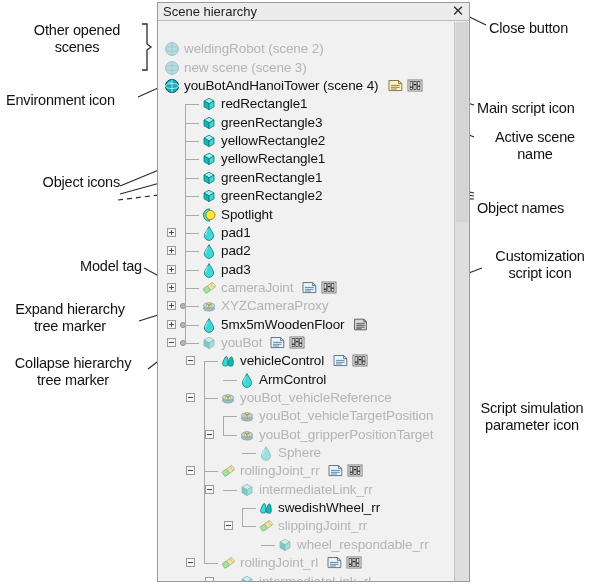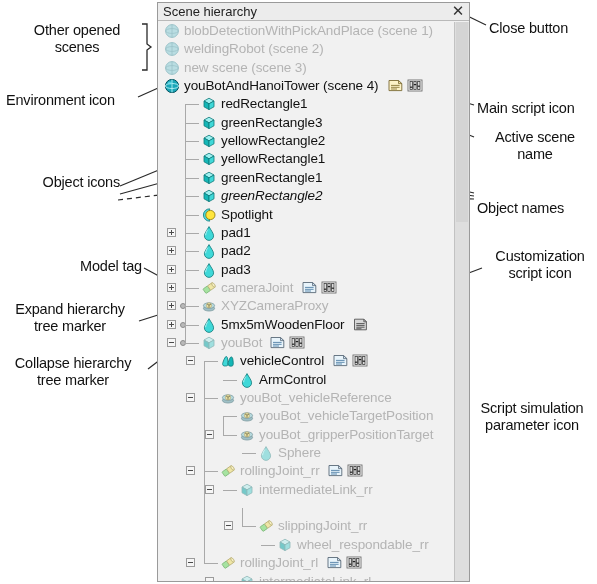--- a/index.html
+++ b/index.html
@@ -171,28 +171,20 @@
 parameter icon</div>
 
   <div id="panel">
 
     <div id="titlebar">
       <div id="title">Scene hierarchy</div>
       <div id="closebtn">✕</div>
     </div>
 
     <div id="treearea">
-        <div class="row" style="position: absolute; left: 0px; top: 0px; width: 297px; height: 18px;">
-          <span class="ico" style="left: 6px;"><svg width="16" height="16" viewBox="0 0 16 16" xmlns="http://www.w3.org/2000/svg">
-              <circle cx="8" cy="8" r="6.4" fill="#b9dde2" stroke="#9cc3c9"></circle>
-              <ellipse cx="8" cy="8" rx="6.4" ry="2.4" fill="none" stroke="#9cc3c9" stroke-width="0.8"></ellipse>
-              <line x1="8" y1="1.6" x2="8" y2="14.4" stroke="#9cc3c9" stroke-width="0.8"></line>
-            </svg></span>
-          <span class="lbl" style="left: 26px;">blobDetectionWithPickAndPlace (scene 1)</span>
-        </div>
         <div class="row" style="position: absolute; left: 0px; top: 18.35px; width: 297px; height: 18px;">
           <span class="ico" style="left: 6px;"><svg width="16" height="16" viewBox="0 0 16 16" xmlns="http://www.w3.org/2000/svg">
               <circle cx="8" cy="8" r="6.4" fill="#b9dde2" stroke="#9cc3c9"></circle>
               <ellipse cx="8" cy="8" rx="6.4" ry="2.4" fill="none" stroke="#9cc3c9" stroke-width="0.8"></ellipse>
               <line x1="8" y1="1.6" x2="8" y2="14.4" stroke="#9cc3c9" stroke-width="0.8"></line>
             </svg></span>
           <span class="lbl" style="left: 26px;">weldingRobot (scene 2)</span>
         </div>
         <div class="row" style="position: absolute; left: 0px; top: 36.7px; width: 297px; height: 18px;">
           <span class="ico" style="left: 6px;"><svg width="16" height="16" viewBox="0 0 16 16" xmlns="http://www.w3.org/2000/svg">
@@ -272,21 +264,21 @@
             </svg></span>
           <span class="lbl" style="left: 63px;">greenRectangle1</span>
         </div>
         <div class="row active" style="position: absolute; left: 0px; top: 165.15px; width: 297px; height: 18px;">
           <div class="hline" style="left: 27px; width: 14px;"></div>
           <span class="ico" style="left: 43px;"><svg width="16" height="16" viewBox="0 0 16 16" xmlns="http://www.w3.org/2000/svg">
               <polygon points="3,5 8,2.2 13,5 8,7.8" fill="#9df0f0" stroke="#0e7878" stroke-width="0.8"></polygon>
               <polygon points="3,5 8,7.8 8,13.6 3,10.8" fill="#14b6b6" stroke="#0e7878" stroke-width="0.8"></polygon>
               <polygon points="13,5 8,7.8 8,13.6 13,10.8" fill="#3fd8d8" stroke="#0e7878" stroke-width="0.8"></polygon>
             </svg></span>
-          <span class="lbl" style="left: 63px; font-style: italic;">greenRectangle2</span>
+          <span class="lbl" style="left: 63px;">greenRectangle2</span>
         </div>
         <div class="row active" style="position: absolute; left: 0px; top: 183.5px; width: 297px; height: 18px;">
           <div class="hline" style="left: 27px; width: 14px;"></div>
           <span class="ico" style="left: 43px;"><svg width="16" height="16" viewBox="0 0 16 16" xmlns="http://www.w3.org/2000/svg">
               <path d="M8.6 1.8 A6.2 6.2 0 0 0 8.6 14.2 Z" fill="#4fd6d6" stroke="#117f7f" stroke-width="0.8"></path>
               <circle cx="9.4" cy="8" r="4.6" fill="#ffe53c" stroke="#8a7500" stroke-width="0.8"></circle>
             </svg></span>
           <span class="lbl" style="left: 63px;">Spotlight</span>
         </div>
         <div class="row active" style="position: absolute; left: 0px; top: 201.85px; width: 297px; height: 18px;">
@@ -504,20 +496,28 @@
         </div>
         <div class="row" style="position: absolute; left: 0px; top: 458.75px; width: 297px; height: 18px;">
           <div class="exp" style="left: 47px;"></div>
           <div class="hline" style="left: 65px; width: 14px;"></div>
           <span class="ico" style="left: 81px;"><svg width="16" height="16" viewBox="0 0 16 16" xmlns="http://www.w3.org/2000/svg">
               <polygon points="3,5 8,2.2 13,5 8,7.8" fill="#cfeeee" stroke="#8fb9b9" stroke-width="0.8"></polygon>
               <polygon points="3,5 8,7.8 8,13.6 3,10.8" fill="#74c9c9" stroke="#8fb9b9" stroke-width="0.8"></polygon>
               <polygon points="13,5 8,7.8 8,13.6 13,10.8" fill="#9fdfdf" stroke="#8fb9b9" stroke-width="0.8"></polygon>
             </svg></span>
           <span class="lbl" style="left: 101px;">intermediateLink_rr</span>
+        </div>
+        <div class="row active" style="position: absolute; left: 0px; top: 477.1px; width: 297px; height: 18px;">
+          <div class="hline" style="left: 84px; width: 14px;"></div>
+          <span class="ico" style="left: 100px;"><svg width="16" height="16" viewBox="0 0 16 16" xmlns="http://www.w3.org/2000/svg">
+              <path d="M4.4 13 C2.6 13 2.2 10.8 3 9.2 C3.6 7.8 4.2 5.4 5.4 4 C6.2 3 7.2 3.6 7.4 5 C7.8 7.4 8.4 11.2 7.6 12.4 C7.2 13 6 13 4.4 13 Z" fill="#3fd8d8" stroke="#0e7878" stroke-width="0.8"></path>
+              <path d="M10.4 13.2 C8.6 13.2 7.6 11.4 8.2 9.4 C8.8 7.4 9.6 5.2 10.6 4.2 C11.6 3.4 12.6 4.4 12.8 6 C13.2 8.6 13.6 11.6 12.8 12.6 C12.4 13.2 11.6 13.2 10.4 13.2 Z" fill="#14b6b6" stroke="#0e7878" stroke-width="0.8"></path>
+            </svg></span>
+          <span class="lbl" style="left: 120px;">swedishWheel_rr</span>
         </div>
         <div class="row" style="position: absolute; left: 0px; top: 495.45px; width: 297px; height: 18px;">
           <div class="exp" style="left: 66px;"></div>
           <div class="hline" style="left: 84px; width: 14px;"></div>
           <span class="ico" style="left: 100px;"><svg width="16" height="16" viewBox="0 0 16 16" xmlns="http://www.w3.org/2000/svg">
               <g transform="rotate(-35 8 8)">
                 <rect x="2.4" y="5.4" width="5.6" height="5.4" rx="0.6" fill="#a6e3a0" stroke="#7fb87c" stroke-width="0.8"></rect>
                 <rect x="8" y="5.4" width="5.4" height="5.4" rx="0.6" fill="#efe6a6" stroke="#b9ae76" stroke-width="0.8"></rect>
                 <ellipse cx="13.4" cy="8.1" rx="1.2" ry="2.7" fill="#f5efc2" stroke="#b9ae76" stroke-width="0.8"></ellipse>
               </g>

